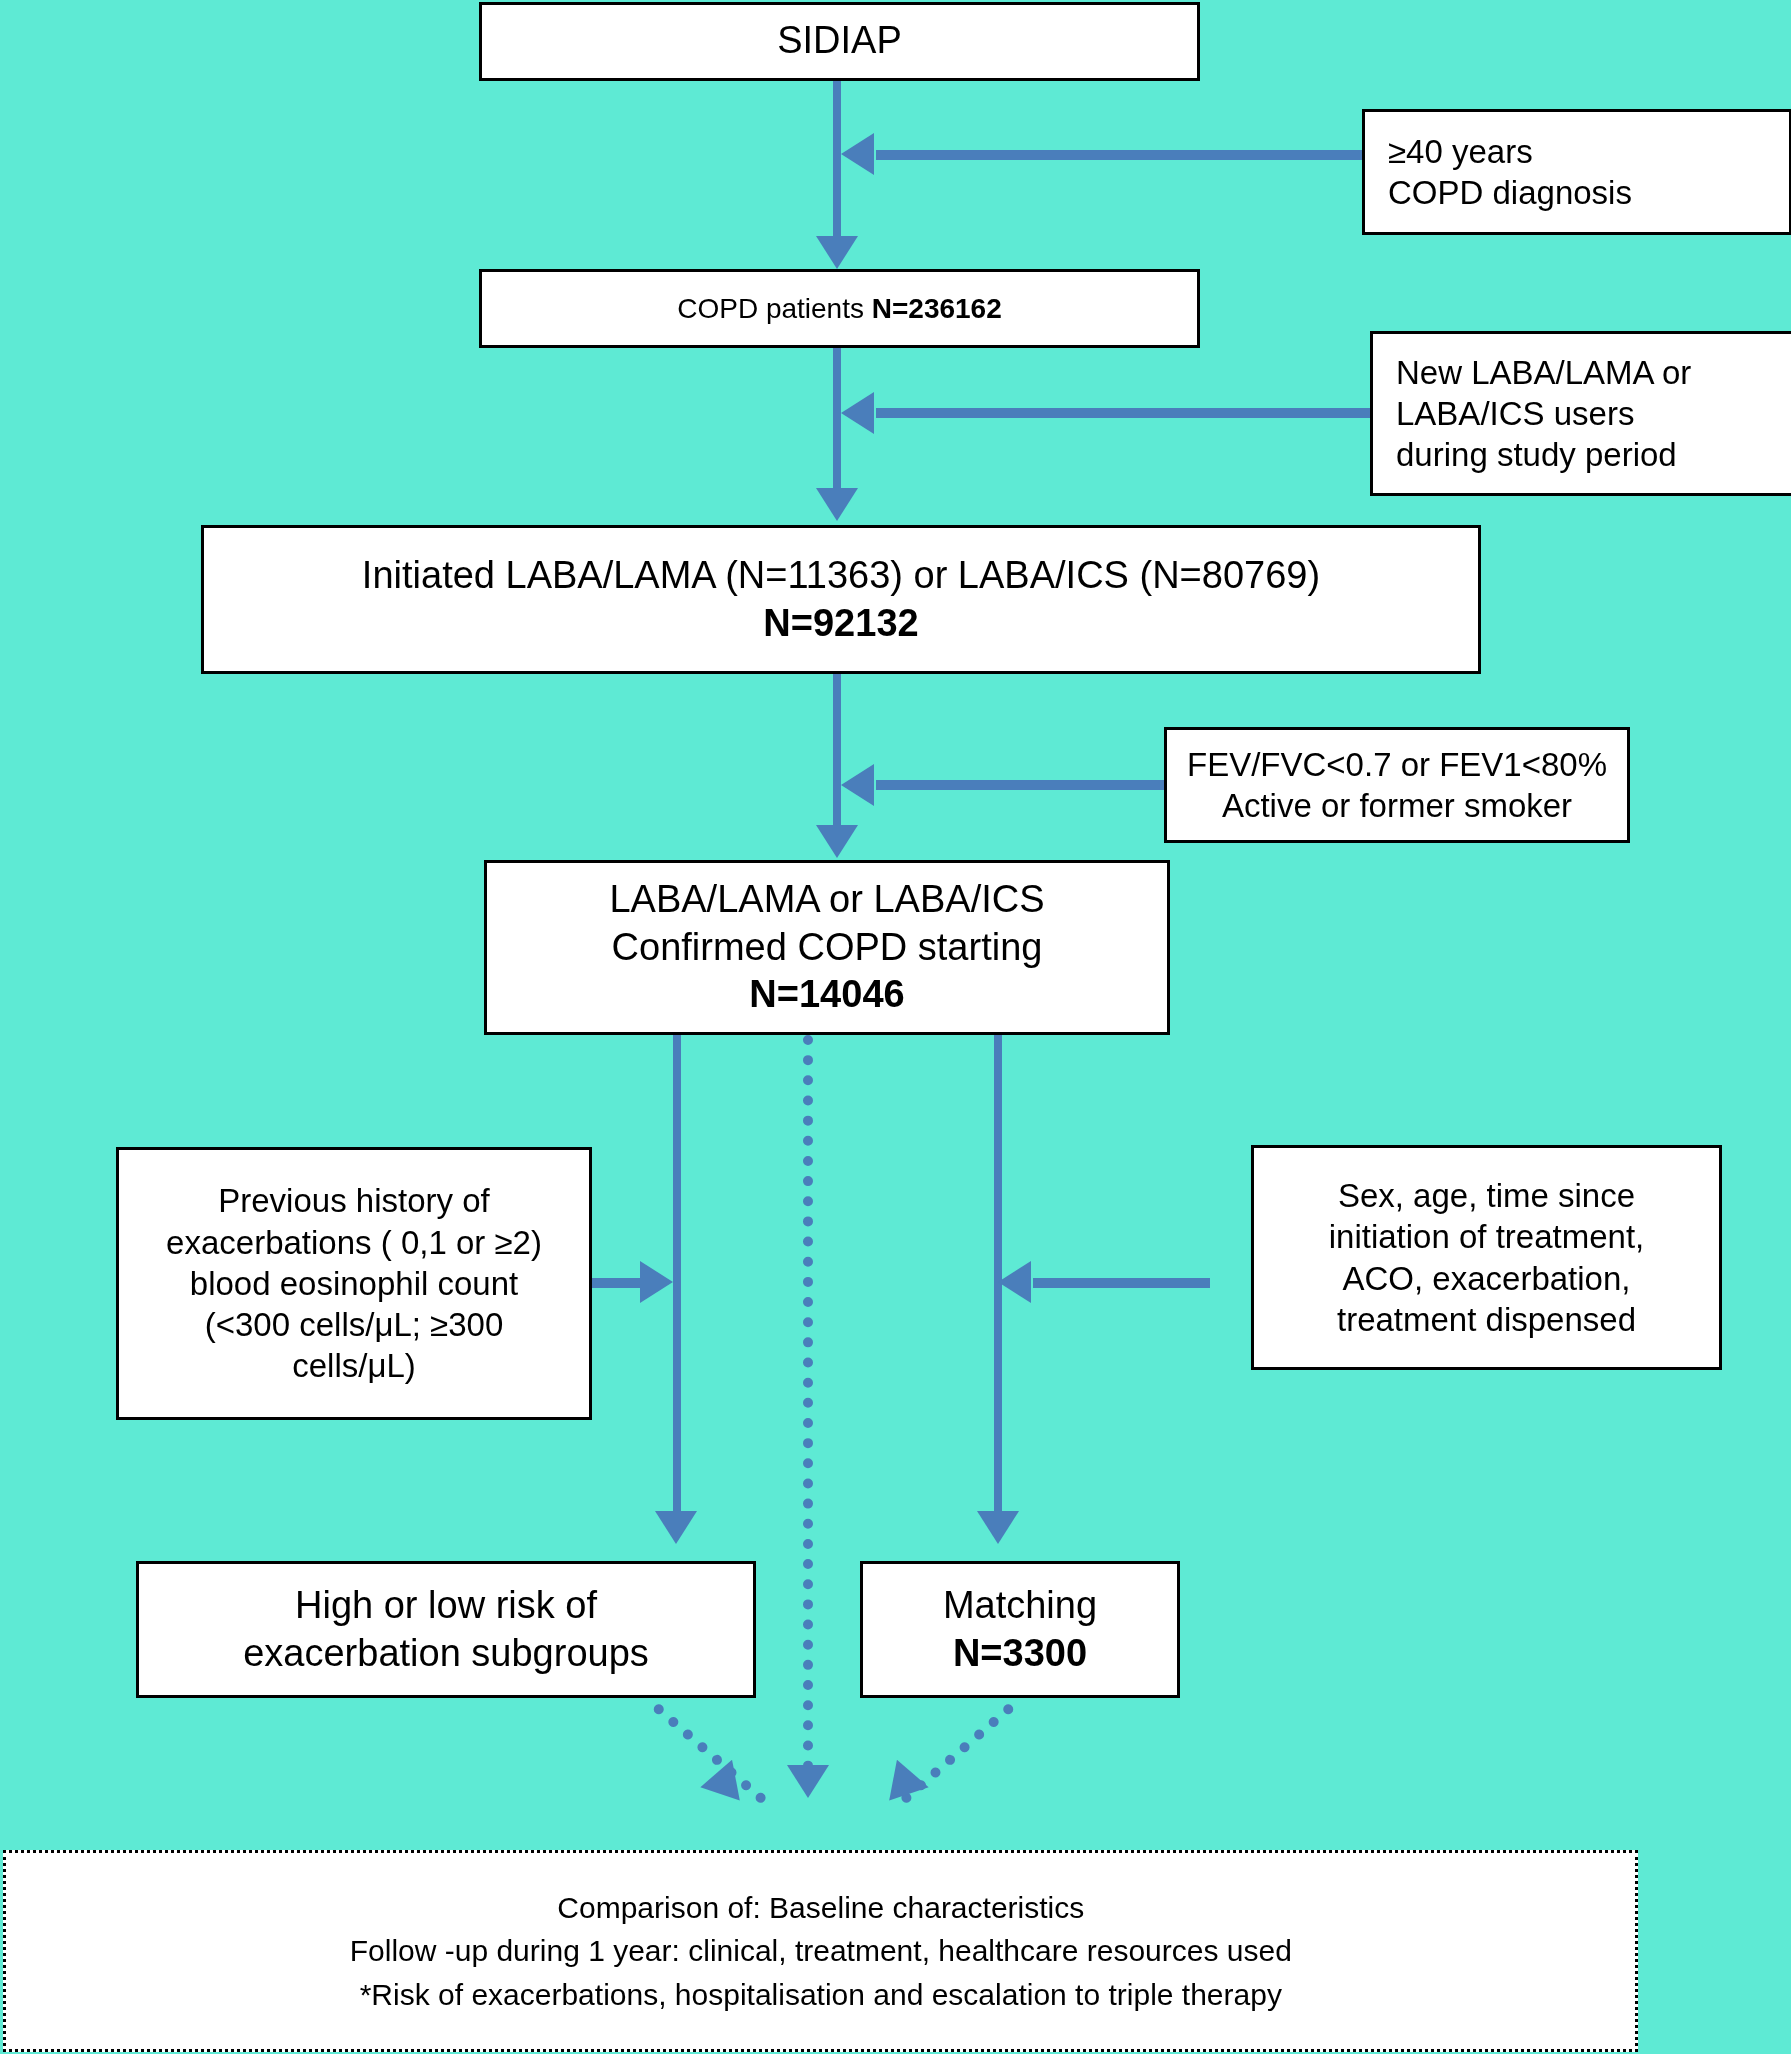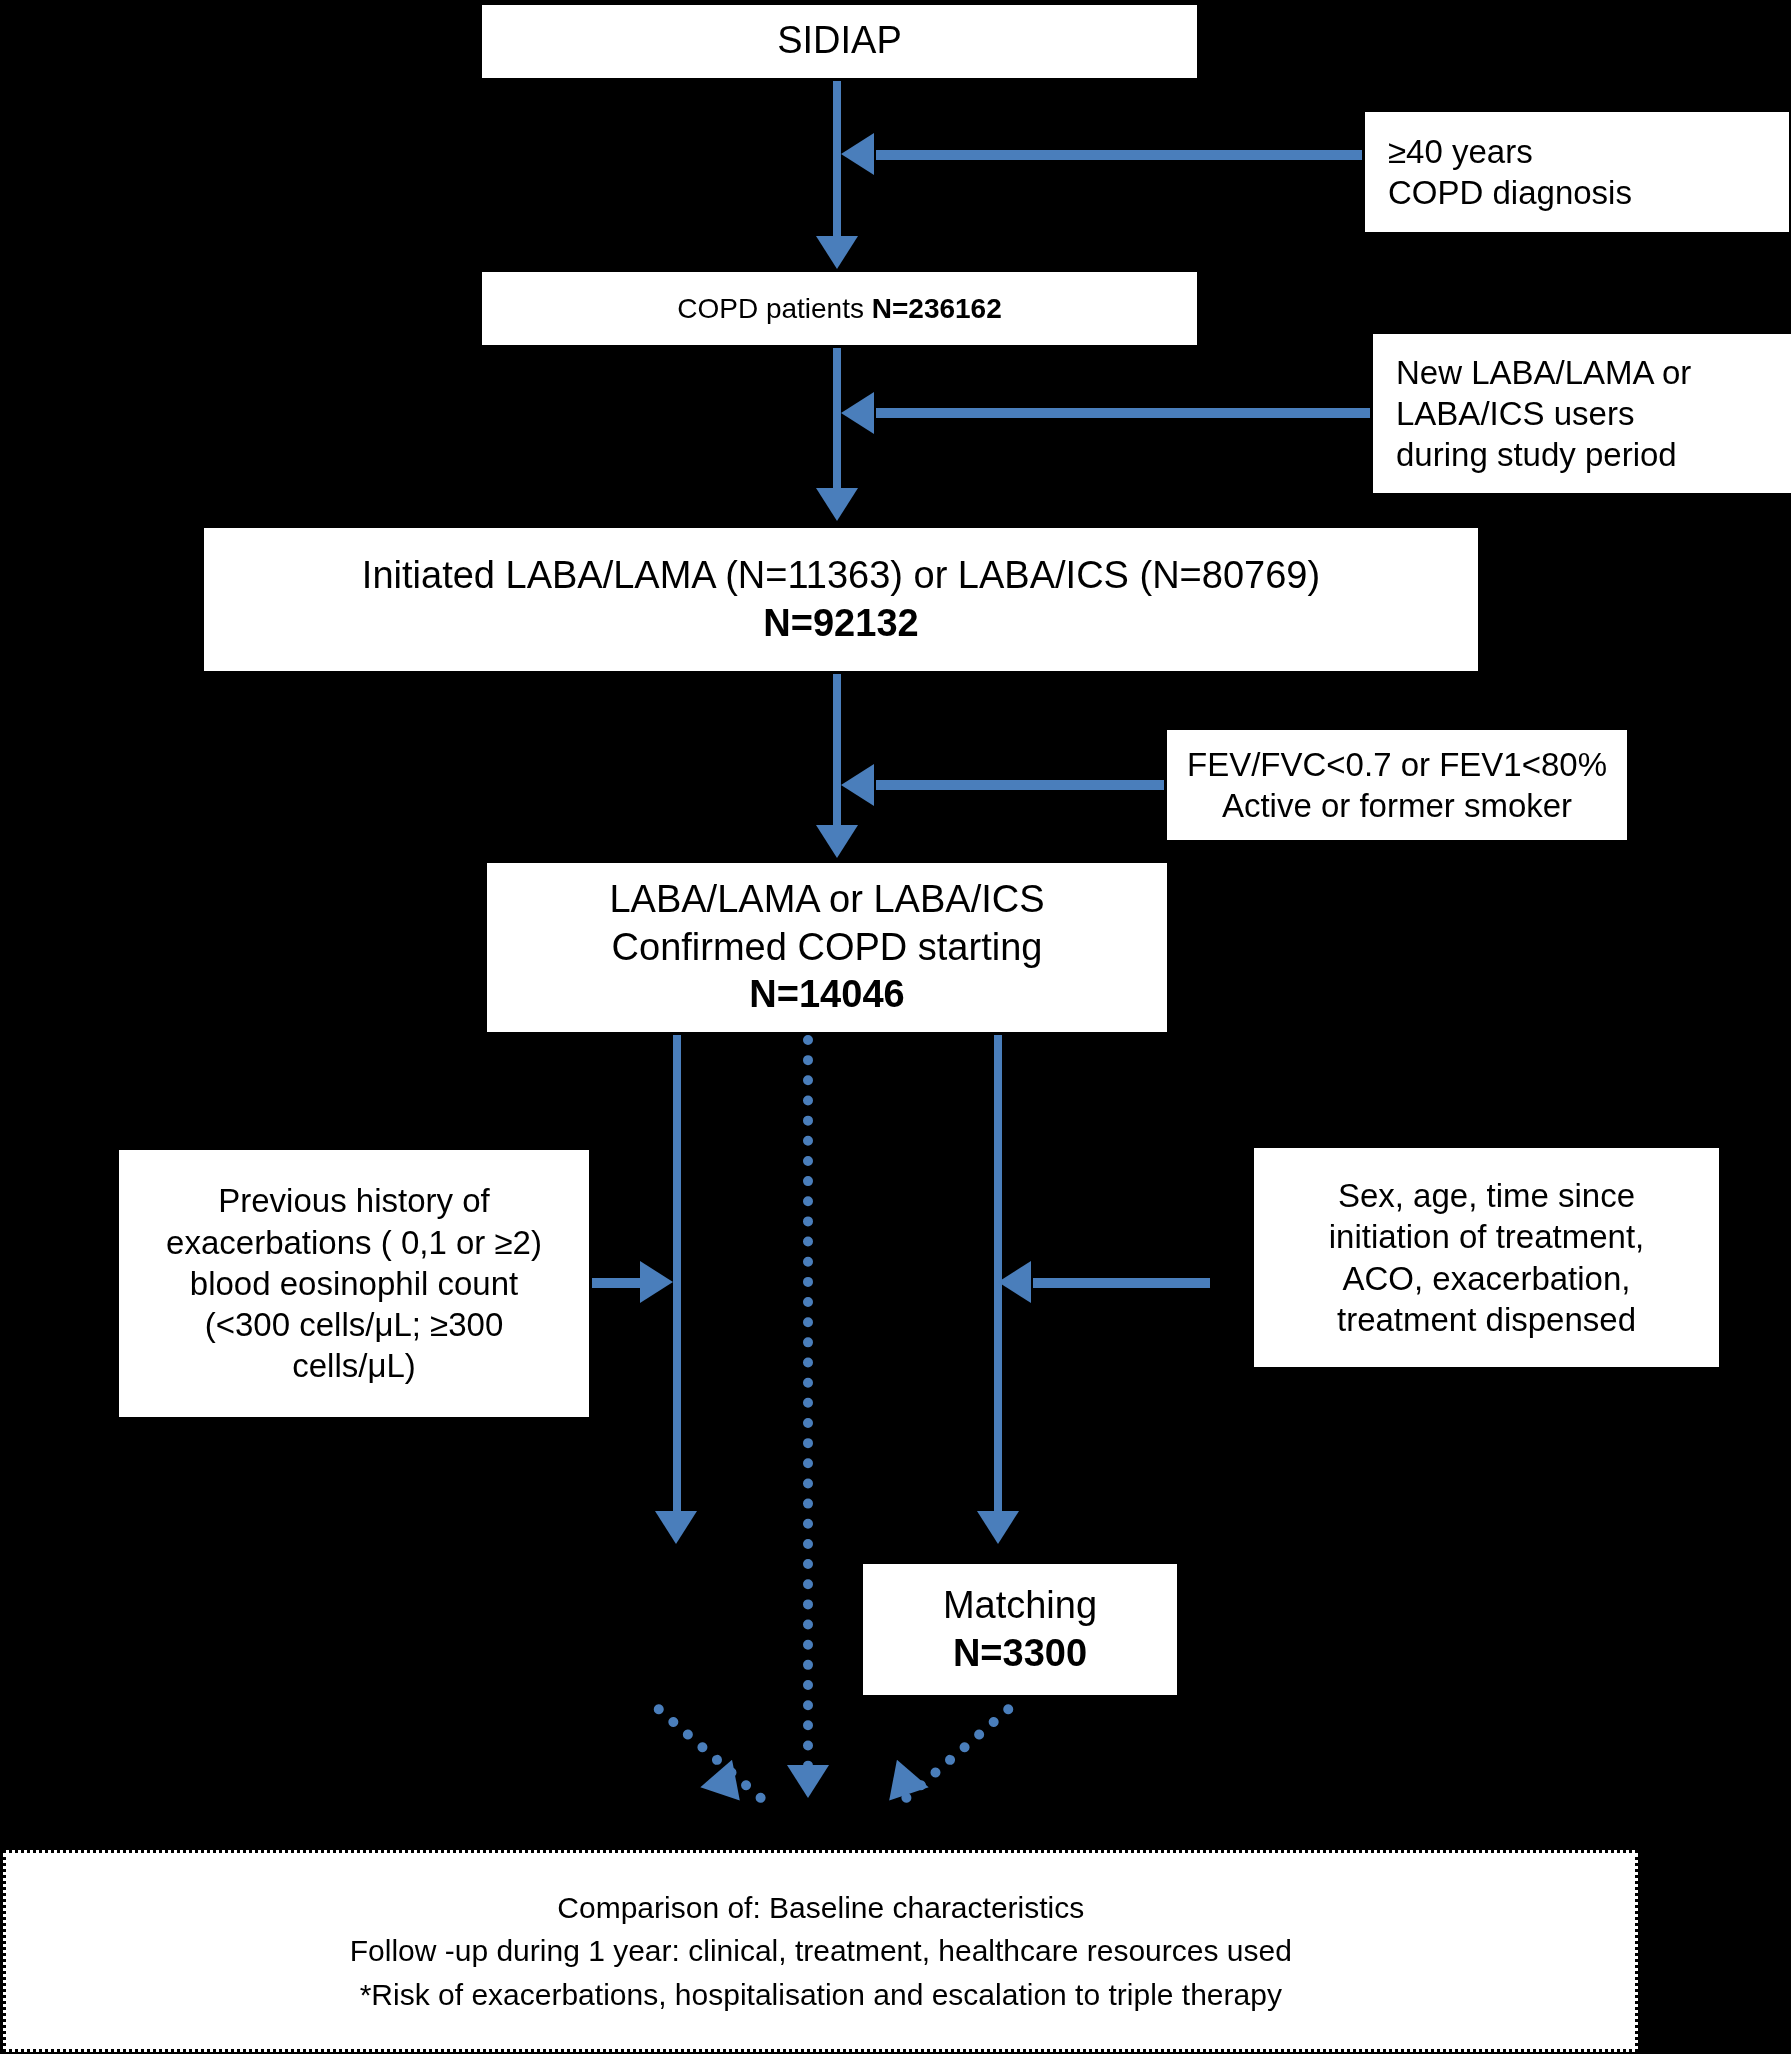--- a/index.html
+++ b/index.html
@@ -7,21 +7,21 @@
     padding: 0;
     background: #ffffff;
   }
   body {
     font-family: "Liberation Sans", sans-serif;
   }
   #canvas {
     position: relative;
     width: 1791px;
     height: 2055px;
-    background: #000000;
+    background: #5eead4;
     overflow: hidden;
   }
   .box {
     position: absolute;
     box-sizing: border-box;
     border: 3.3px solid #000000;
     background: #ffffff;
     display: flex;
     flex-direction: column;
     align-items: center;
@@ -194,20 +194,24 @@
     <span class="ln">cells/μL)</span>
   </div>
 
   <div class="box" id="box-sexage">
     <span class="ln">Sex, age, time since</span>
     <span class="ln">initiation of treatment,</span>
     <span class="ln">ACO, exacerbation,</span>
     <span class="ln">treatment dispensed</span>
   </div>
 
+  <div class="box" id="box-highrisk">
+    <span class="ln">High or low risk of</span>
+    <span class="ln">exacerbation subgroups</span>
+  </div>
 
   <div class="box" id="box-matching">
     <span class="ln">Matching</span>
     <span class="ln bold">N=3300</span>
   </div>
 
   <div class="box" id="box-comparison">
     <span class="ln">Comparison of: Baseline characteristics</span>
     <span class="ln">Follow -up during 1 year: clinical, treatment, healthcare resources used</span>
     <span class="ln">*Risk of exacerbations, hospitalisation and escalation to triple therapy</span>

